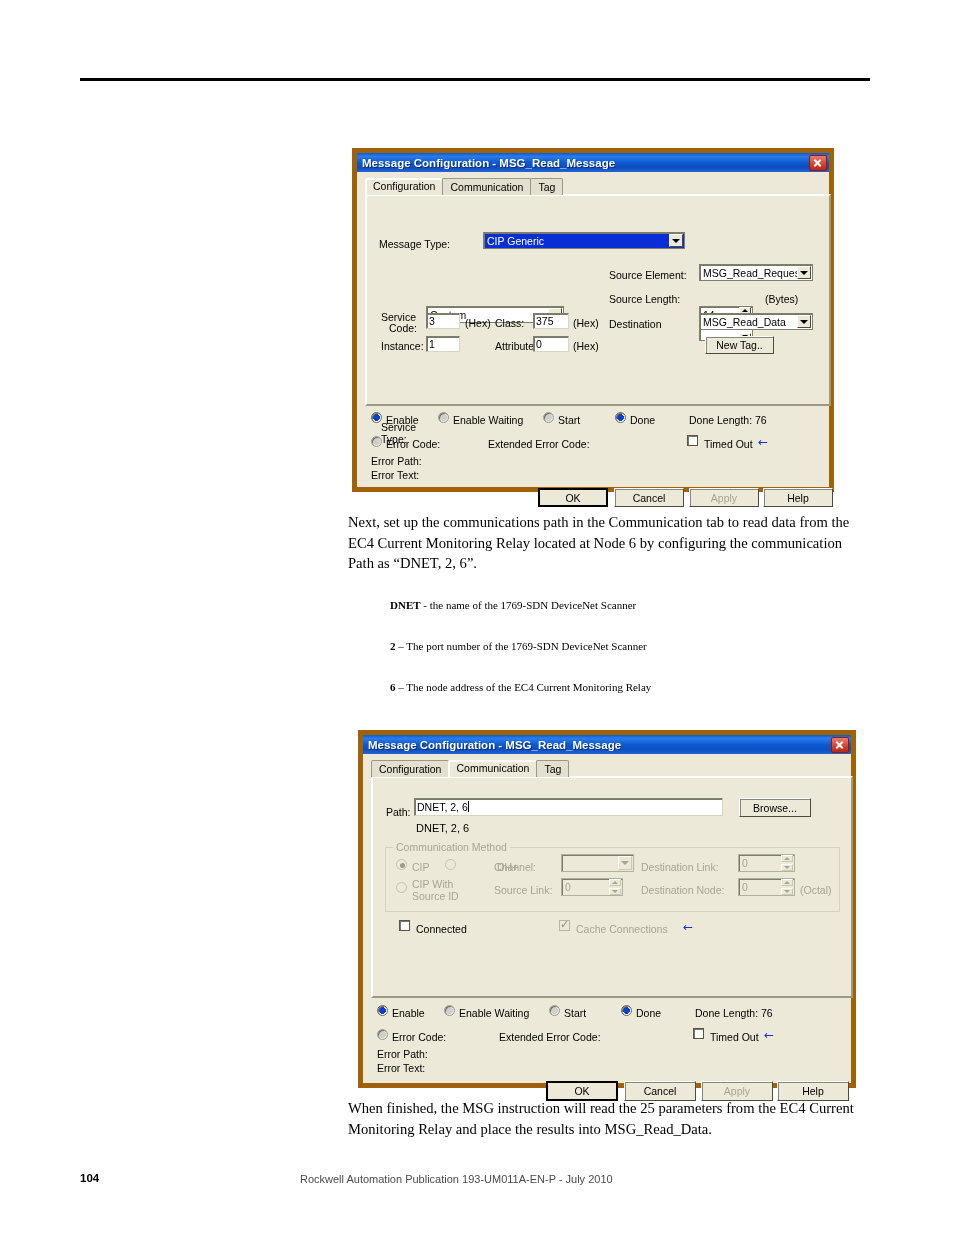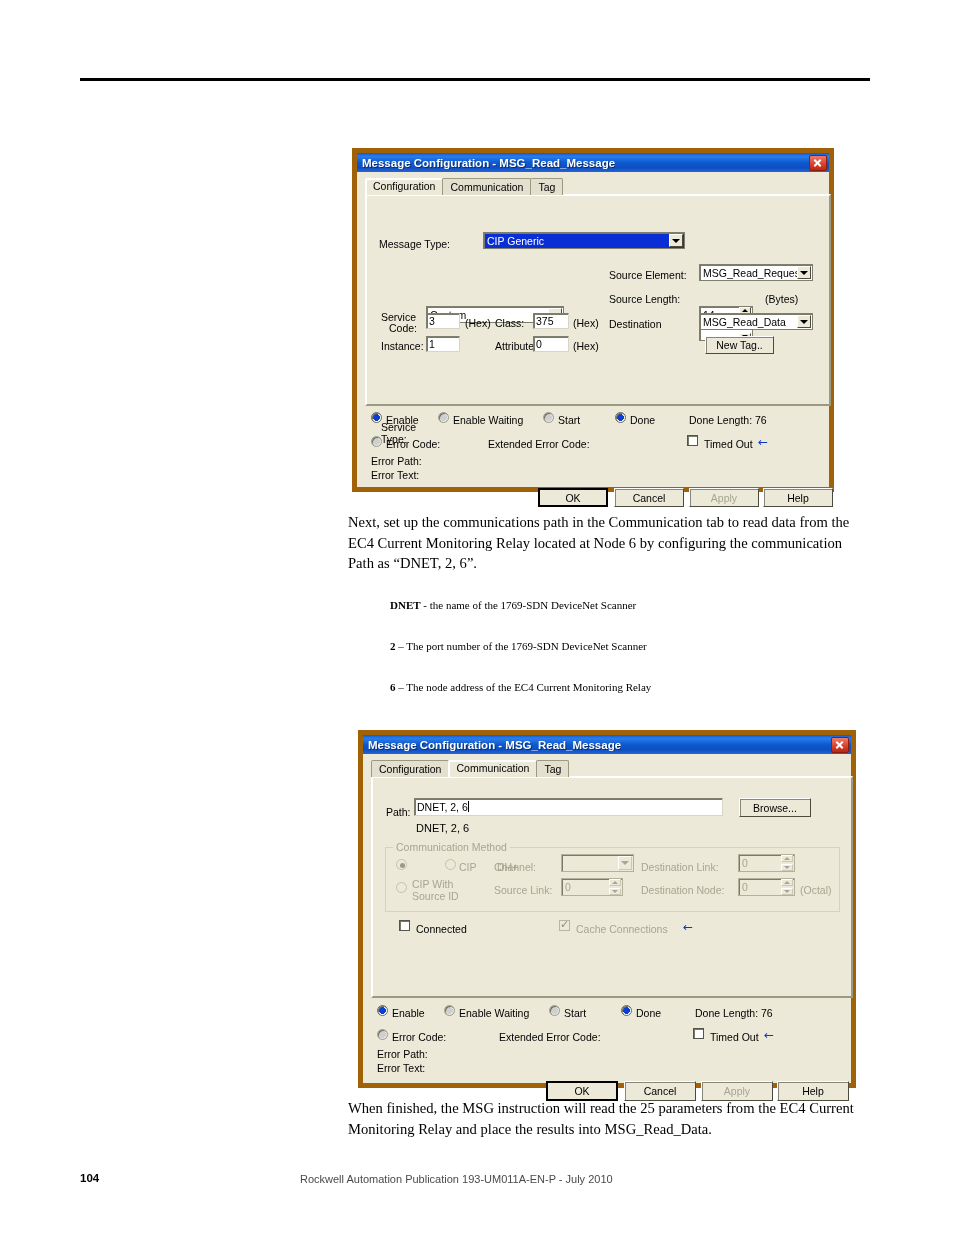--- a/index.html
+++ b/index.html
@@ -441,21 +441,21 @@
       <span>DNET, 2, 6</span><span class="caret" style="position:relative; display:inline-block; width:1px; height:11px; background:#000; vertical-align:-1px;"></span>
     </div>
     <div class="btn" style="left:376px; top:44px; width:72px; height:19px;">Browse...</div>
     <span class="lbl" style="left:53px; top:68px; font-size:11px;">DNET, 2, 6</span>
 
     <div class="group" style="left:22px; top:93px; width:455px; height:65px;">
       <span class="gcaption">Communication Method</span>
     </div>
 
     <span class="radio dimr sel" style="left:33px; top:105px;"></span>
-    <span class="lbl dim" style="left:49px; top:107px;margin-left:47px;">CIP</span>
+    <span class="lbl dim" style="left:49px; top:107px;">CIP</span>
     <span class="radio dimr" style="left:82px; top:105px;"></span>
     <span class="lbl dim" style="left:98px; top:107px;margin-left:36px;">DH+</span>
 
     <span class="radio dimr" style="left:33px; top:128px;"></span>
     <span class="lbl dim" style="left:49px; top:124px;">CIP With</span>
     <span class="lbl dim" style="left:49px; top:136px;">Source ID</span>
 
     <span class="lbl dim" style="left:131px; top:107px;">Channel:</span>
     <div class="combo dim" style="left:198px; top:100px; width:73px; height:18px;">
       <div class="cbx"></div>

